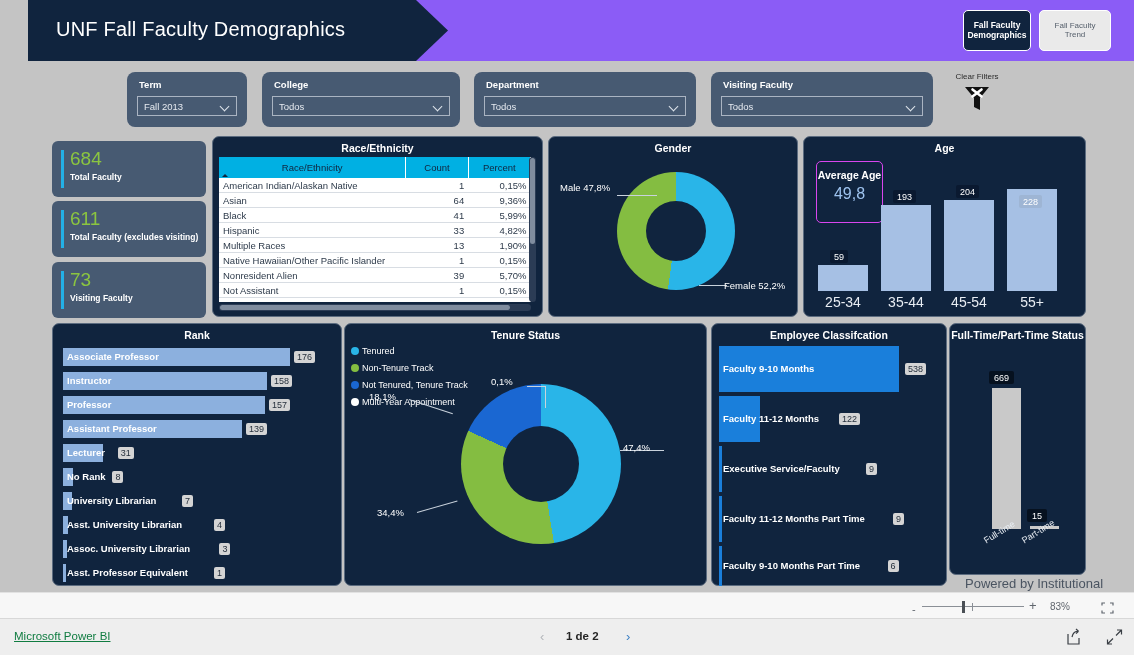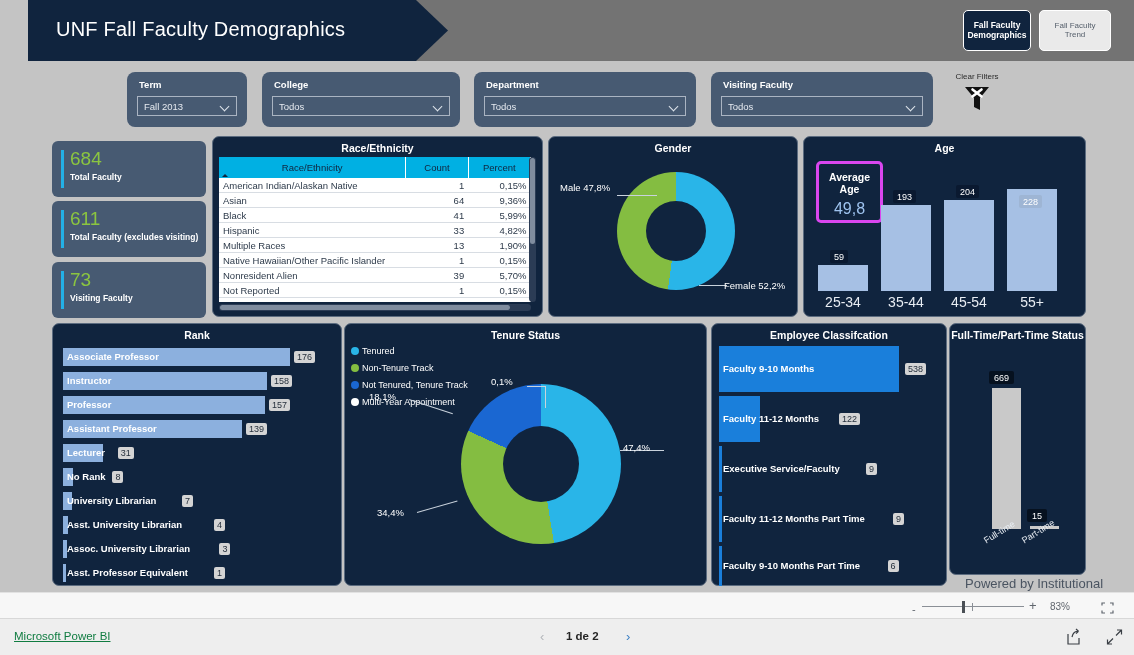--- a/index.html
+++ b/index.html
@@ -14,21 +14,21 @@
   #app { position: relative; width: 1134px; height: 655px; background: #ffffff; }
 
   #report-canvas {
     position: absolute; left: 0; top: 0; width: 1134px; height: 592px;
     background: #c4c4c4;
   }
 
   
   #banner {
     position: absolute; left: 28px; top: 0; width: 1106px; height: 61px;
-    background: #737373;
+    background: #8b5cf6;
   }
   #banner-arrow {
     position: absolute; left: 0; top: 0; width: 420px; height: 61px;
     background: #10243e;
     clip-path: polygon(0 0, 388px 0, 420px 30.5px, 388px 61px, 0 61px);
   }
   #banner-title {
     position: absolute; left: 28px; top: 18px;
     color: #ffffff; font-size: 20px; font-weight: 400; letter-spacing: .2px;
     white-space: nowrap;
@@ -161,21 +161,21 @@
   }
   .lbl { position: absolute; color: #ffffff; font-size: 9.5px; white-space: nowrap; }
   #gender-lbl-male { left: 11px; top: 45px; }
   #gender-lbl-female { left: 175px; top: 143px; }
   .leader { position: absolute; background: #c9d2dc; height: 1px; }
 
   
   #panel-age { left: 803px; top: 136px; width: 283px; height: 181px; }
   #avg-age-box {
     position: absolute; left: 12px; top: 24px; width: 67px; height: 62px;
-    border: 3px solid #d946ef; border-radius: 5px; text-align: center;
+    border: 1px solid #d946ef; border-radius: 5px; text-align: center;
   }
   #avg-age-box .t1 {
     display: block; color: #ffffff; font-size: 10.5px; font-weight: 700;
     line-height: 1.18; margin-top: 7px;
   }
   #avg-age-box .t2 {
     display: block; color: #9ec3ef; font-size: 16px; margin-top: 4px;
   }
   .agebar { position: absolute; background: #a6c0e4; width: 50px; }
   .agebar-lbl {
@@ -404,21 +404,21 @@
                 <td>Native Hawaiian/Other Pacific Islander</td>
                 <td class="num">1</td>
                 <td class="num">0,15%</td>
               </tr>
               <tr>
                 <td>Nonresident Alien</td>
                 <td class="num">39</td>
                 <td class="num">5,70%</td>
               </tr>
               <tr>
-                <td>Not Reported</td>
+                <td>Not Assistant</td>
                 <td class="num">1</td>
                 <td class="num">0,15%</td>
               </tr>
               <tr>
                 <td>White</td>
                 <td class="num">491</td>
                 <td class="num">71,78%</td>
               </tr>
             </tbody>
         </table>

